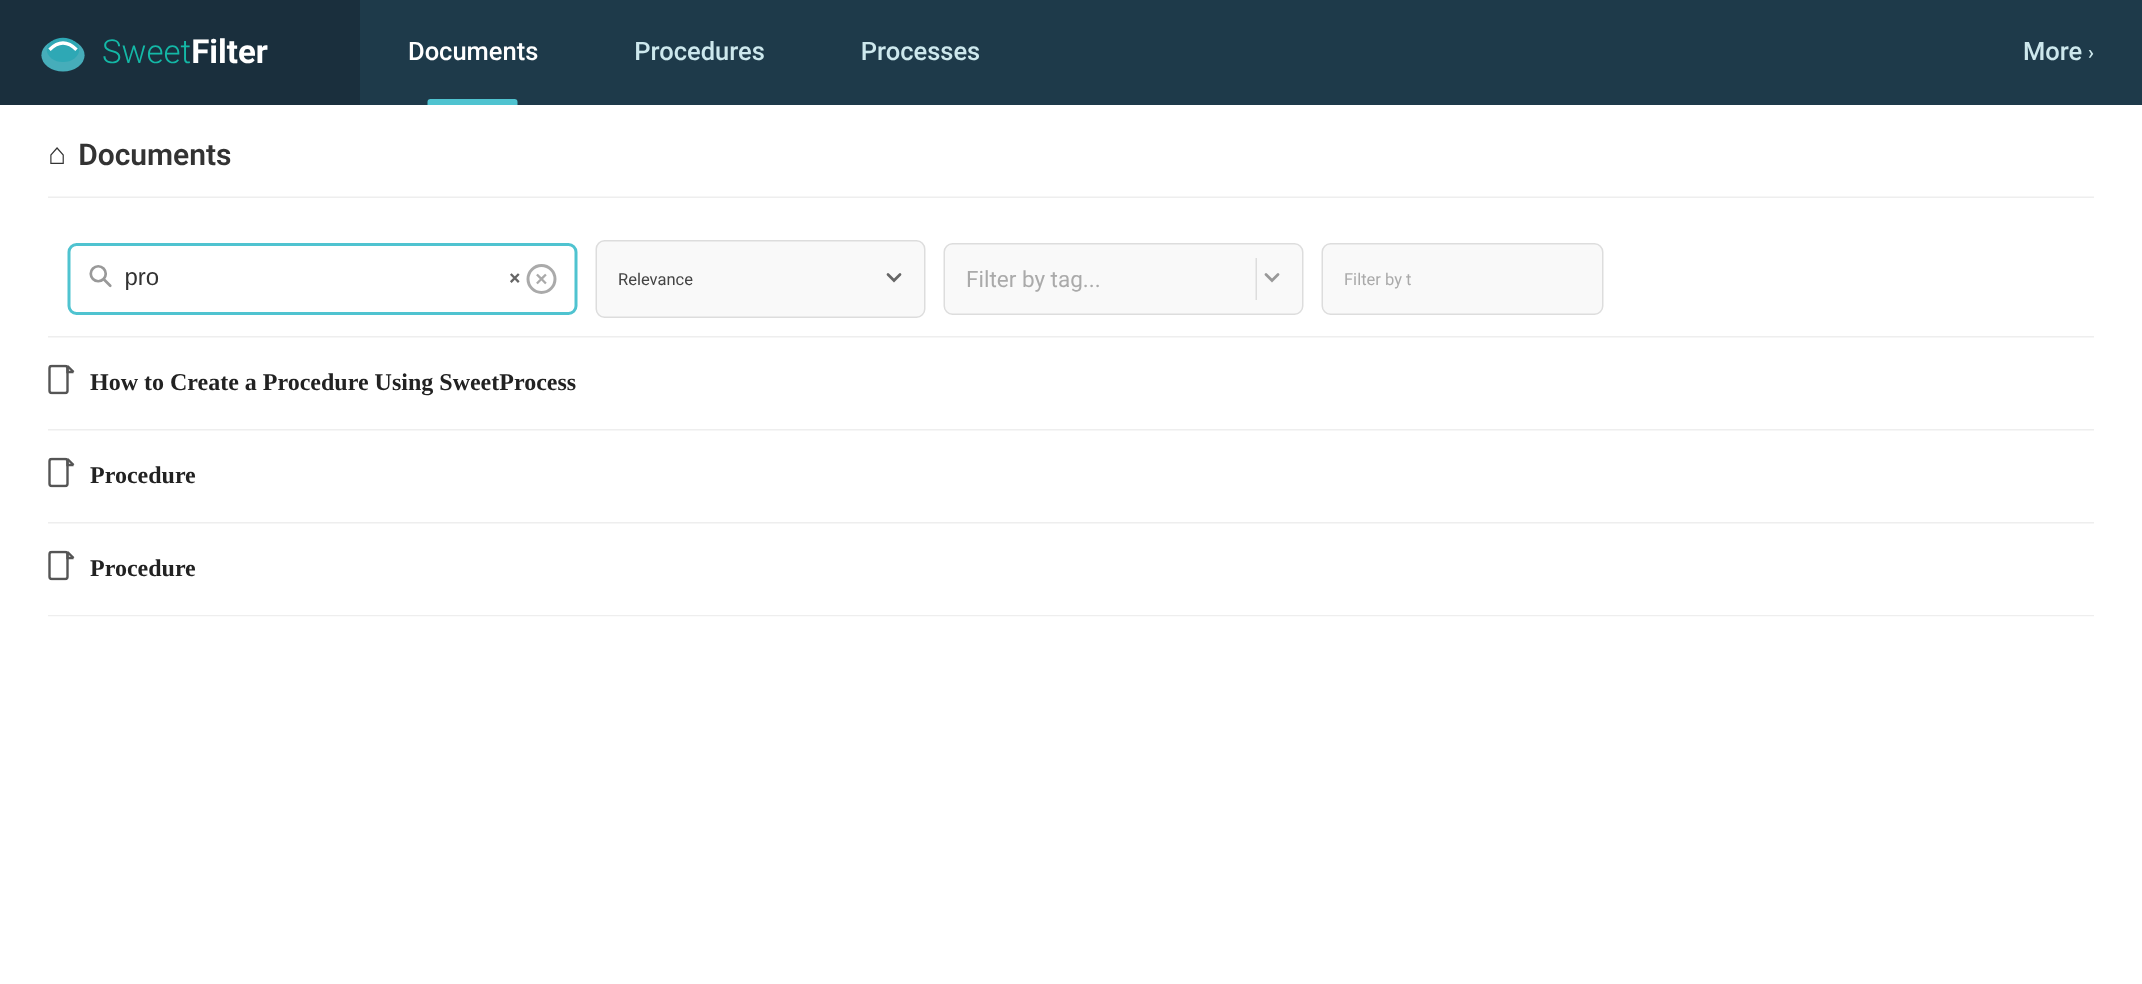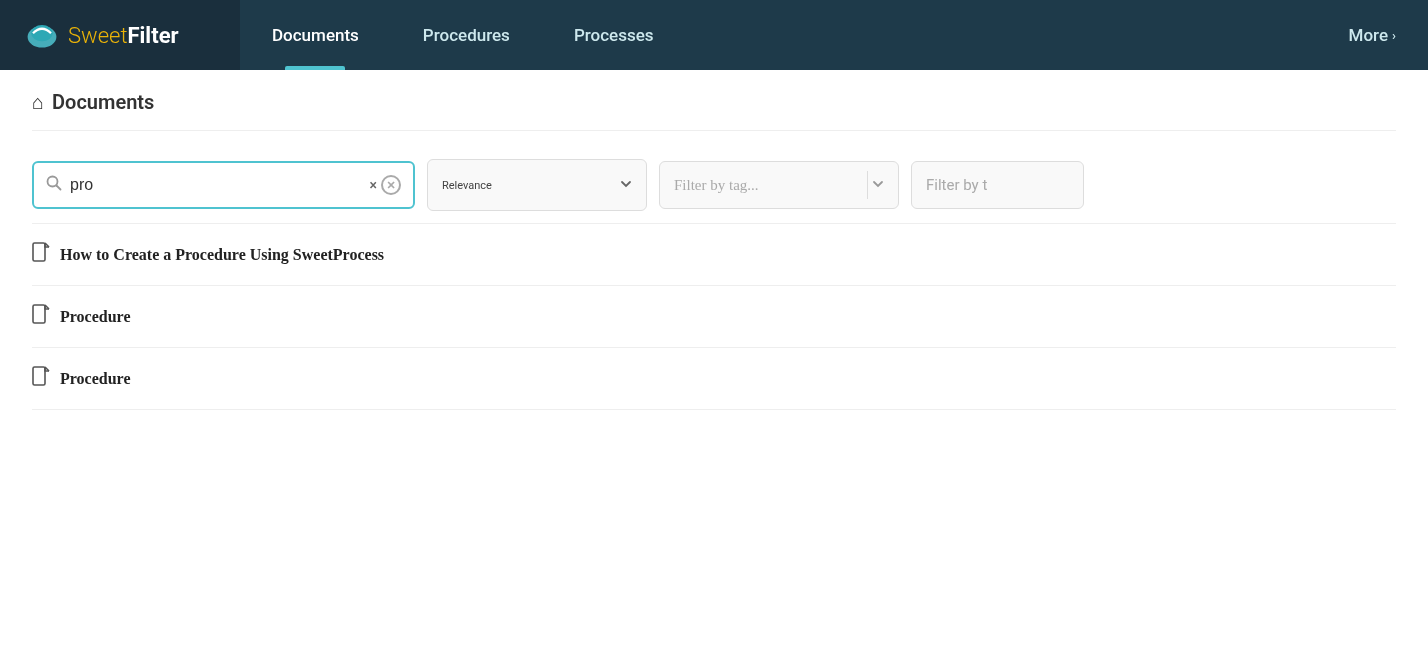--- a/index.html
+++ b/index.html
@@ -36,21 +36,21 @@
       height: 36px;
     }
 
     .brand-text {
       font-size: 22px;
       color: #fff;
     }
 
     .brand-text span:first-child {
       font-weight: 300;
-      color: #eab308;
+      color: #14b8a6;
     }
 
     .brand-text span:last-child {
       font-weight: 700;
     }
 
     .navbar-nav {
       display: flex;
       align-items: stretch;
       flex: 1;
@@ -121,22 +121,23 @@
     }
 
     .search-input-wrapper {
       display: flex;
       align-items: center;
       border: 2px solid #4fc3d0;
       border-radius: 6px;
       padding: 0 12px;
       height: 48px;
       background: #fff;
-      width: 383px;
-      gap: 8px;
+      width: 340px;
+      gap: 8px;
+      margin-left: 13px;
     }
 
     .search-icon-svg {
       color: #999;
       font-size: 16px;
       flex-shrink: 0;
     }
 
     .search-input {
       border: none;
@@ -196,42 +197,41 @@
       border: 1px solid #ddd;
       border-radius: 6px;
       padding: 0 14px;
       background: #f9f9f9;
       font-size: 15px;
       color: #aaa;
       cursor: pointer;
       gap: 8px;
       width: 240px;
       justify-content: space-between;
-      font-family: Liberation Serif, serif;
     }
 
     .filter-divider {
       width: 1px;
       height: 28px;
       background: #ddd;
       margin: 0 2px;
     }
 
     .filter-by-t {
       display: flex;
       align-items: center;
       height: 48px;
       border: 1px solid #ddd;
       border-radius: 6px;
       padding: 0 14px;
       background: #f9f9f9;
-      font-size: 15px;
+      font-size: 11px;
       color: #aaa;
       cursor: pointer;
-      width: 173px;
+      width: 188px;
     }
 
     
     .results-count {
       font-size: 14px;
       color: #555;
       padding: 4px 0 16px;
     }
 
     .results-count a {

